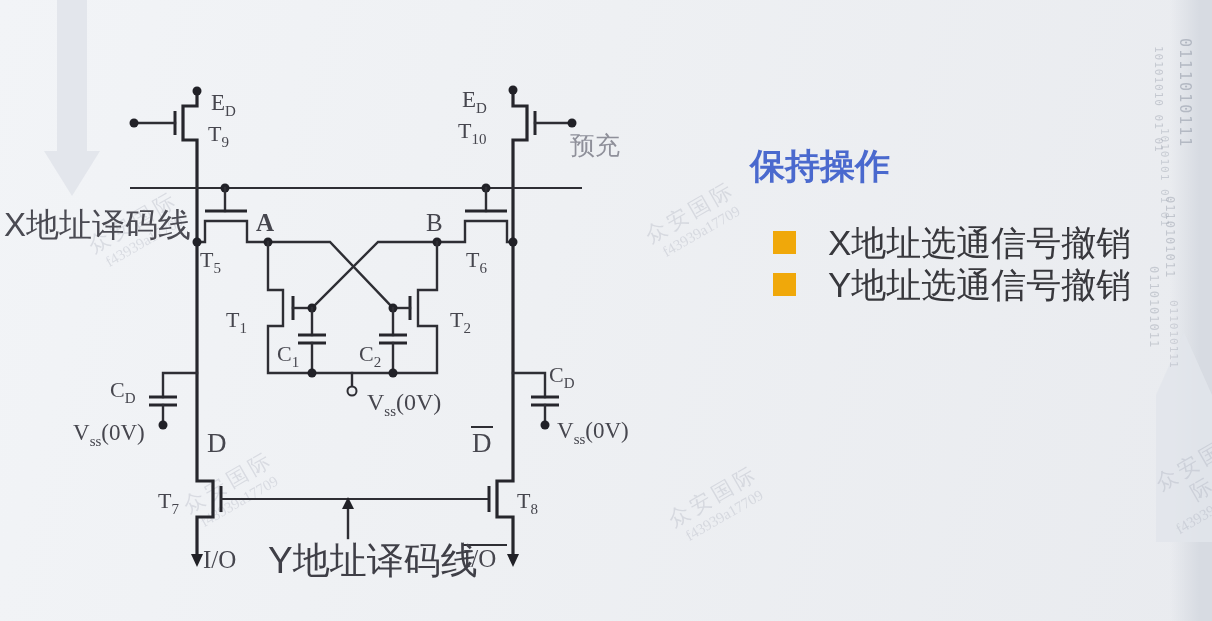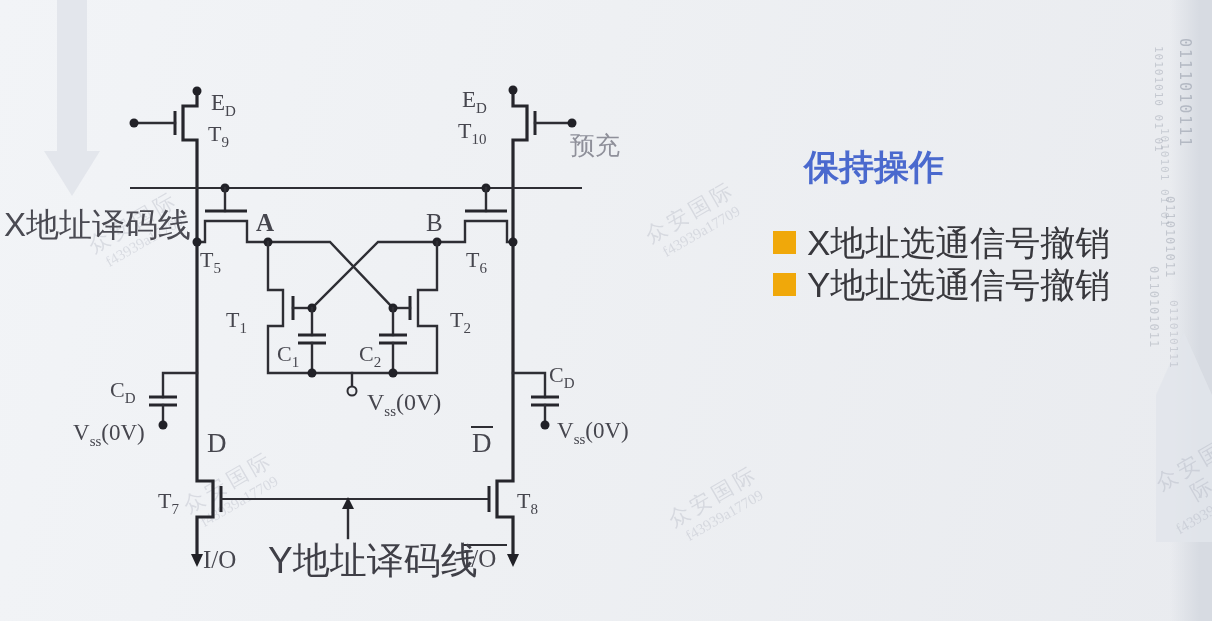--- a/index.html
+++ b/index.html
@@ -28,22 +28,22 @@
   .wire{stroke:#2e2e34;stroke-width:2.4;fill:none;stroke-linecap:square;}
   .wire-thick{stroke:#26262c;stroke-width:3.2;fill:none;stroke-linecap:square;}
   .bar{stroke:#26262c;stroke-width:3;fill:none;stroke-linecap:butt;}
   .thin{stroke:#2e2e34;stroke-width:2;fill:none;stroke-linecap:square;}
   .dot{fill:#212127;stroke:none;}
   .odot{fill:#eef0f3;stroke:#2e2e34;stroke-width:2;}
   .arrowfill{fill:#212127;stroke:none;}
   text.clbl{font-family:"Liberation Serif",serif;fill:#46464e;}
   text.cnlbl{font-family:"Liberation Sans",sans-serif;}
   
-  .slide-title{position:absolute;left:804px;top:149px;font-size:35px;font-weight:700;color:#4a69ce;line-height:1;}
-  .bullet-row{position:absolute;left:773px;display:flex;align-items:center;gap:11px;height:40px;}
+  .slide-title{position:absolute;left:750px;top:149px;font-size:35px;font-weight:700;color:#4a69ce;line-height:1;font-family:Liberation Serif, serif;}
+  .bullet-row{position:absolute;left:773px;display:flex;align-items:center;gap:32px;height:40px;}
   .bullet-sq{width:23px;height:23px;background:#f0a80a;flex:0 0 auto;}
   .bullet-text{font-size:35px;color:#38383d;line-height:1;white-space:nowrap;}
 </style>
 </head>
 <body>
 
 <div class="stage">
 
   <div class="arrow-shaft"></div>
   <div class="arrow-head"></div>

